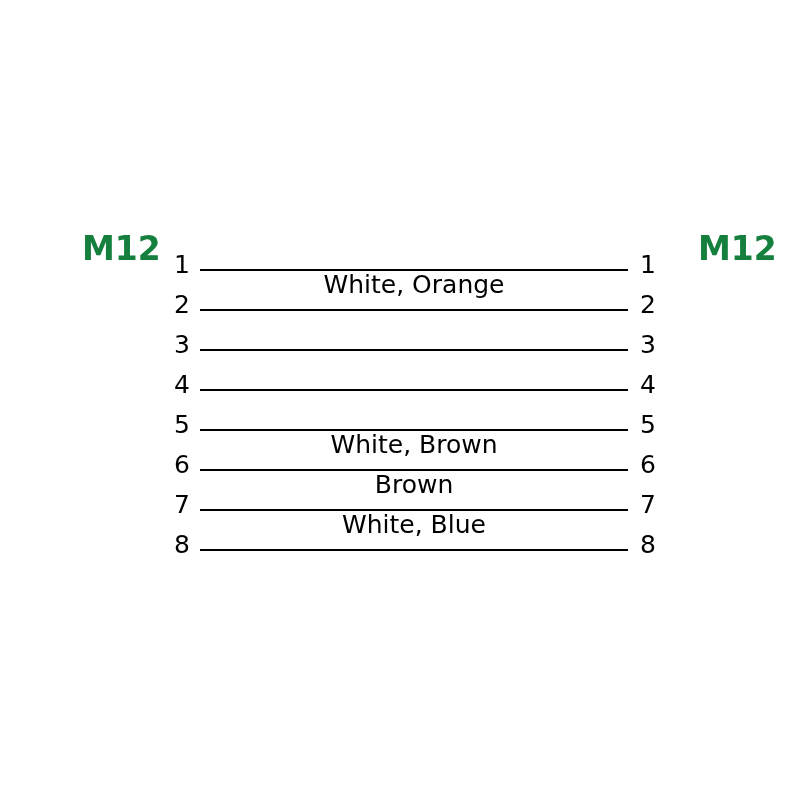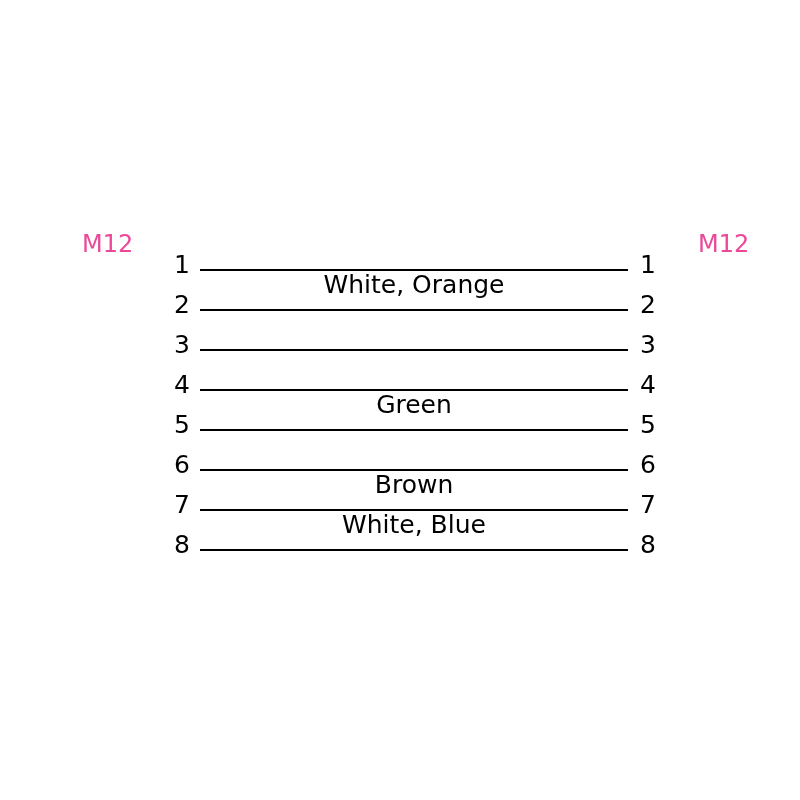--- a/index.html
+++ b/index.html
@@ -14,24 +14,25 @@
     color: #000000;
     overflow: hidden;
   }
   #diagram {
     position: relative;
     width: 800px;
     height: 800px;
   }
   .conn-label {
     position: absolute;
-    font-size: 24px;
+    font-size: 33px;
     line-height: 1;
-    color: #ec4899;
+    color: #15803d;
     white-space: nowrap;
+    font-weight: bold;
   }
   .conn-left {
     left: 82px;
     top: 232px;
   }
   .conn-right {
     left: 698px;
     top: 232px;
   }
   .wire-row {
@@ -96,27 +97,27 @@
   </div>
 
   <div class="wire-row" style="top:320px;">
     <div class="pin-num pin-left">3</div>
     <div class="wire-line"></div>
     <div class="pin-num pin-right">3</div>
   </div>
 
   <div class="wire-row" style="top:360px;">
     <div class="pin-num pin-left">4</div>
-    <div class="wire-label">Green</div>
     <div class="wire-line"></div>
     <div class="pin-num pin-right">4</div>
   </div>
 
   <div class="wire-row" style="top:400px;">
     <div class="pin-num pin-left">5</div>
+    <div class="wire-label">White, Brown</div>
     <div class="wire-line"></div>
     <div class="pin-num pin-right">5</div>
   </div>
 
   <div class="wire-row" style="top:440px;">
     <div class="pin-num pin-left">6</div>
     <div class="wire-label">Brown</div>
     <div class="wire-line"></div>
     <div class="pin-num pin-right">6</div>
   </div>

